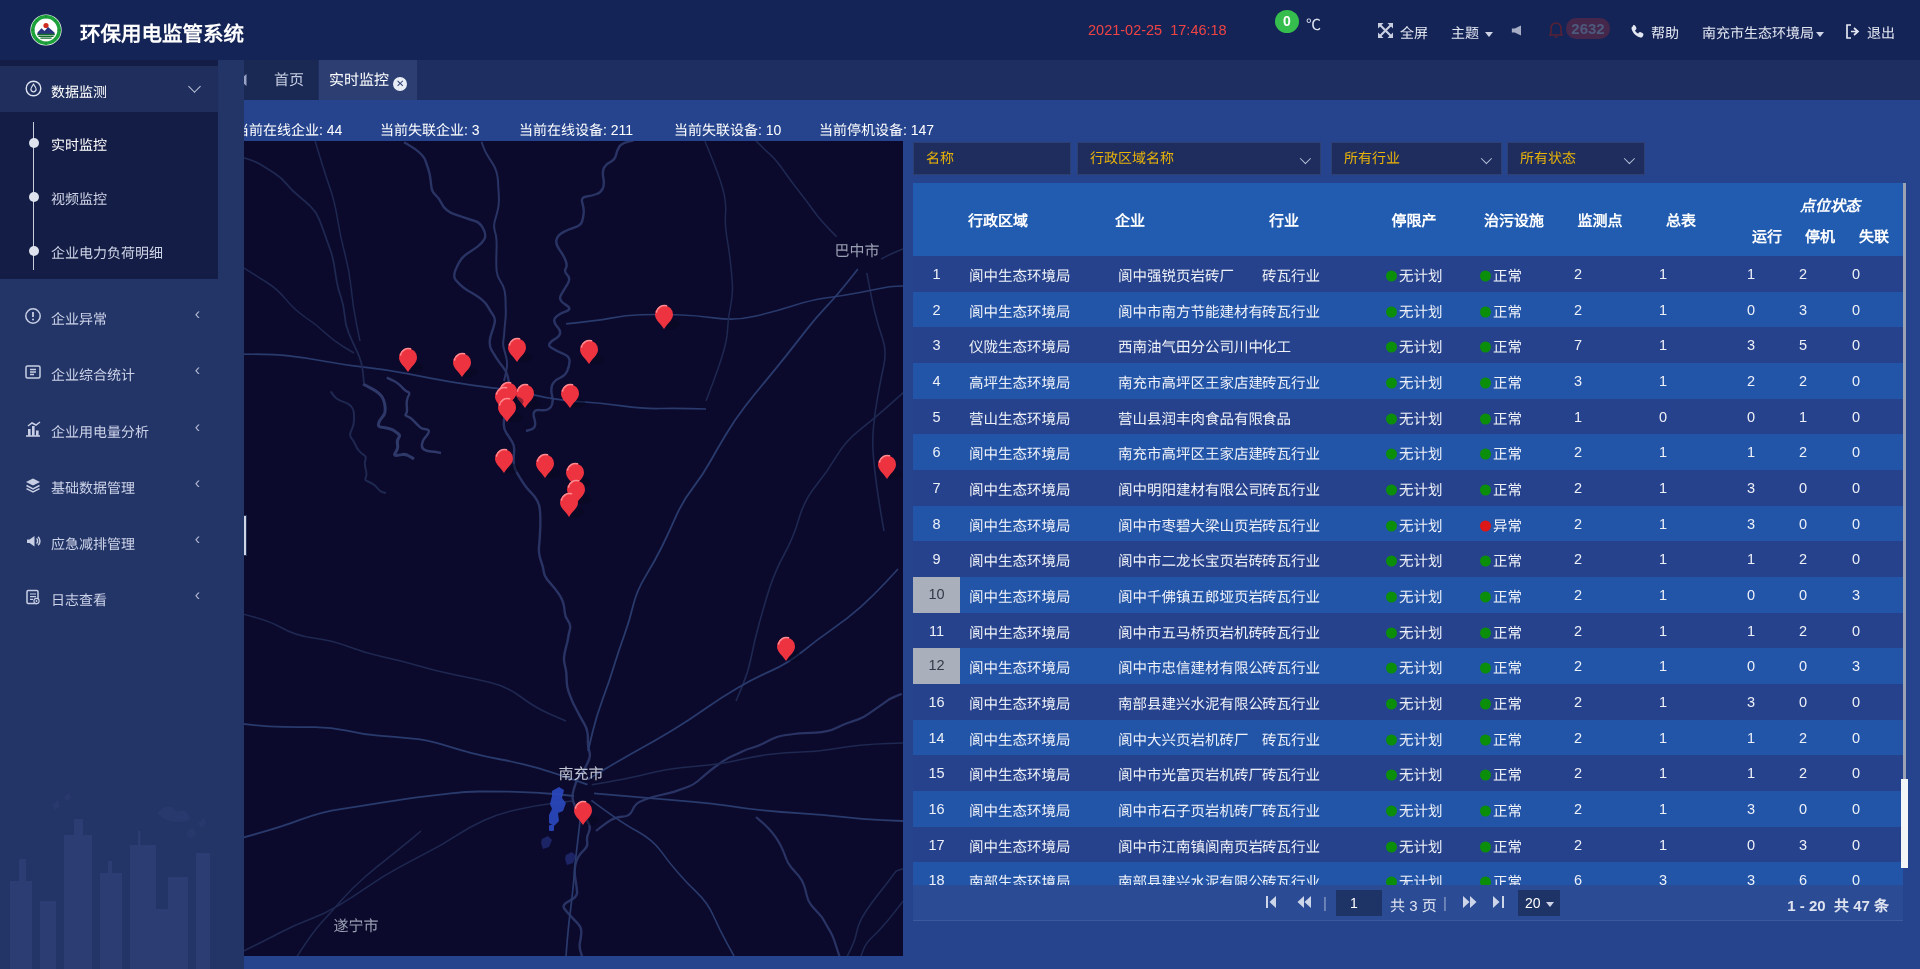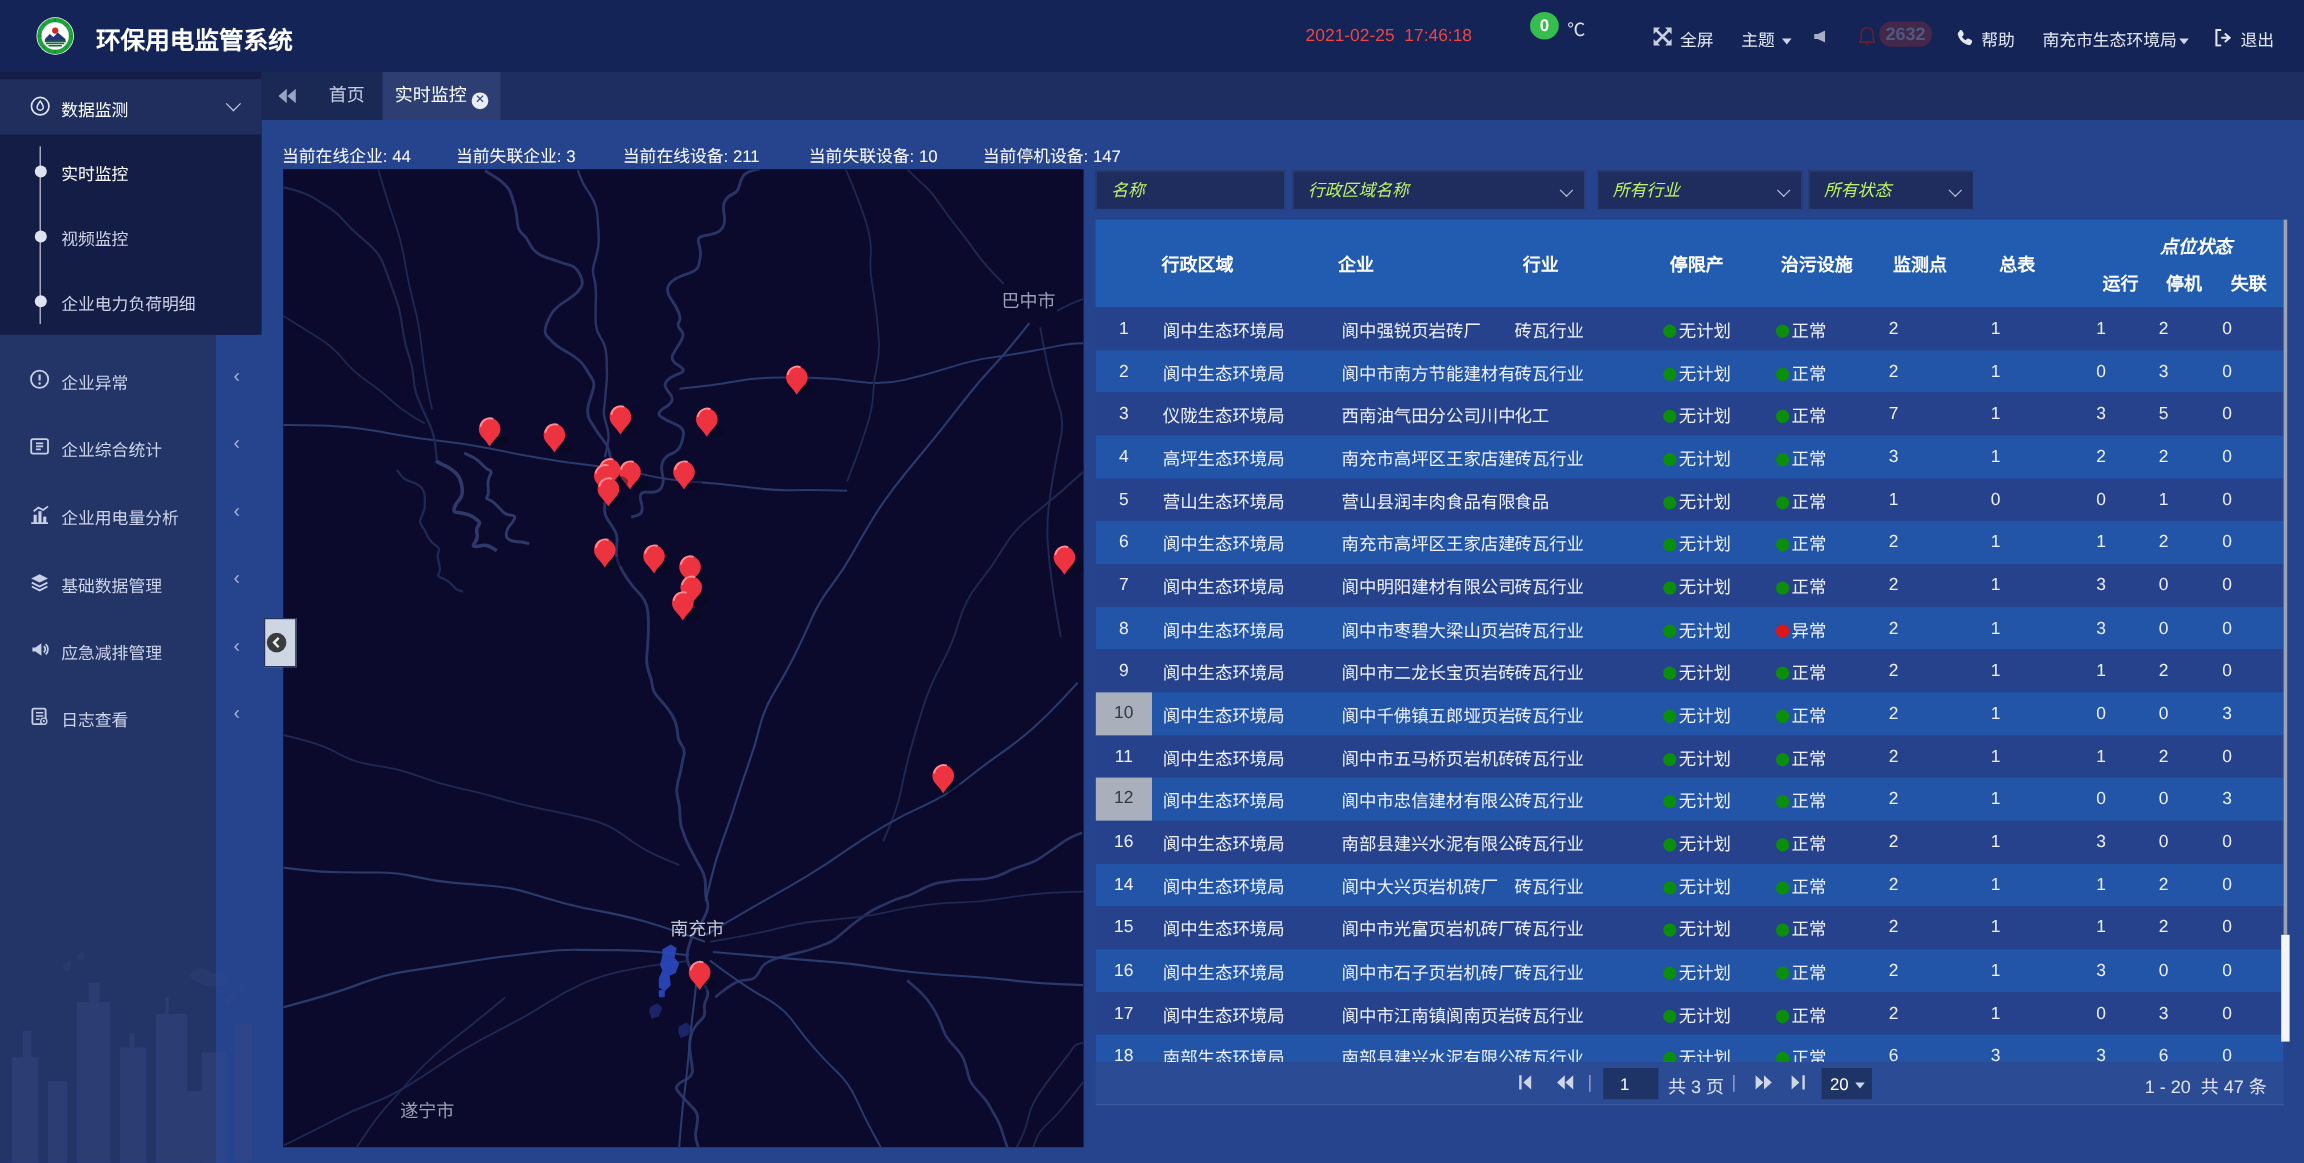--- a/index.html
+++ b/index.html
@@ -11,21 +11,21 @@
 #logo { position:absolute; left:30px; top:14px; }
 #title { position:absolute; left:80px; top:17px; font-size:20.5px; font-weight:bold; color:#fff; }
 #dt { position:absolute; left:1088px; top:22px; font-size:14.5px; color:#ef4444; }
 #temp0 { position:absolute; left:1275px; top:10px; width:24px; height:23px; border-radius:50%; background:#35bd4e; color:#fff; font-size:14px; font-weight:bold; text-align:center; line-height:23px; }
 #degc { position:absolute; left:1306px; top:13px; color:#dfe4f0; font-size:15px; }
 .hitem { position:absolute; top:22px; color:#e3e7f2; font-size:14px; }
 .hic { position:absolute; top:22px; }
 #badge { position:absolute; left:1566px; top:18px; width:44px; height:21px; background:#44274a; border-radius:10px; color:#4d5a7e; font-size:15px; font-weight:bold; text-align:center; line-height:21px; }
 .caret { display:inline-block; width:0; height:0; border-left:4px solid transparent; border-right:4px solid transparent; border-top:5px solid #cfd5e6; margin-left:6px; vertical-align:middle; }
 
-#side { position:absolute; left:0; top:60px; width:180px; height:909px; background:#233467; z-index:20; }
+#side { position:absolute; left:0; top:60px; width:244px; height:909px; background:#233467; z-index:20; }
 #sdark { position:absolute; left:0; top:0; width:218px; height:219px; background:#141d45; }
 #sitem1 { position:absolute; left:0; top:6px; width:218px; height:46px; background:#1f2e5c; }
 #vline { position:absolute; left:33px; top:62px; width:1px; height:148px; background:#e8ebf4; opacity:0.85; }
 .subitem { position:absolute; left:0; width:218px; height:30px; color:#cdd3e6; font-size:14px; }
 .subitem .sdot { position:absolute; left:29px; top:10px; width:10px; height:10px; border-radius:50%; background:#dfe3ee; }
 .subitem .stxt { position:absolute; left:51px; top:6px; }
 .mitem { position:absolute; left:0; width:218px; height:48px; color:#ccd3e8; font-size:14px; }
 .micon { position:absolute; left:24px; top:15px; }
 .mtext { position:absolute; left:51px; top:16px; }
 .marr { position:absolute; right:18px; top:13px; font-size:16px; color:#aeb6cf; }
@@ -37,21 +37,21 @@
 #tab1 { left:42px; width:58px; color:#c6cde2; background:#1a2954; }
 #tab2 { left:101px; width:98px; color:#fff; background:#2c3e72; }
 #tabR { position:absolute; right:0; top:0; width:210px; height:40px; color:#c6cde2; }
 
 .stat { position:absolute; top:119px; font-size:14px; color:#fff; z-index:5; }
 
 #map { position:absolute; left:236px; top:141px; width:667px; height:815px; background:#0c0a2c; overflow:hidden; }
 #collapse { position:absolute; left:220px; top:515px; width:27px; height:41px; background:#cdd6e2; border:1px solid #273358; z-index:8; }
 #collapse svg { margin:11px 0 0 1px; }
 
-.filter { position:absolute; top:142px; height:33px; background:#1e2d5e; border:1px solid #2e3f72; color:#bef264; font-size:14px; line-height:31px; padding-left:12px;font-style:italic; }
+.filter { position:absolute; top:142px; height:33px; background:#1e2d5e; border:1px solid #2e3f72; color:#eab308; font-size:14px; line-height:31px; padding-left:12px; }
 .filter .chev { position:absolute; right:12px; top:13px; width:8px; height:8px; border-right:1.6px solid #b9c2da; border-bottom:1.6px solid #b9c2da; transform:rotate(45deg) translateY(-2px); }
 
 #panel { position:absolute; left:913px; top:183px; width:990px; height:739px; }
 .thead { position:absolute; left:0; top:0; width:990px; height:73px; background:#215cb0; color:#fff; font-size:15px; font-weight:bold; }
 .h { position:absolute; text-align:center; }
 .hc { top:26px; }
 .grp { top:11px; font-style:italic; }
 .sub { top:42px; }
 .row { position:absolute; left:0; width:990px; color:#eef1f8; font-size:14.5px; }
 .rA { background:#27428c; }
@@ -71,21 +71,21 @@
 #rowclip { position:absolute; left:913px; top:256px; width:990px; height:629px; overflow:hidden; }
 #rowclip .row { position:absolute; }
 
 #sbtrack { position:absolute; left:1903px; top:183px; width:3px; height:596px; background:#9aa2b4; }
 #sbthumb { position:absolute; left:1901px; top:779px; width:7px; height:89px; background:#f4f5f7; }
 
 #pager { position:absolute; left:913px; top:885px; width:990px; height:36px; background:#2b4b94; border-bottom:1px solid #3a5a9e; color:#dfe3f0; font-size:15px; }
 .pgi { position:absolute; top:9px; }
 #pginput { position:absolute; left:423px; top:5px; width:46px; height:26px; background:#1e3366; color:#fff; font-size:14px; line-height:26px; padding-left:14px; }
 #pgsel { position:absolute; left:605px; top:5px; width:42px; height:26px; background:#1e3366; color:#fff; font-size:14px; line-height:26px; padding-left:7px; }
-#pgright { position:absolute; right:14px; top:9px; font-size:15px; color:#dfe3f0; }
+#pgright { position:absolute; right:14px; top:9px; font-size:15px; color:#dfe3f0;font-weight:bold; }
 </style></head>
 <body>
 
 <div class="abs" style="left:218px;top:100px;width:1702px;height:869px;background:#26448e"></div>
 
 <span class="stat" style="left:235px">当前在线企业: 44</span>
 <span class="stat" style="left:380px">当前失联企业: 3</span>
 <span class="stat" style="left:519px">当前在线设备: 211</span>
 <span class="stat" style="left:674px">当前失联设备: 10</span>
 <span class="stat" style="left:819px">当前停机设备: 147</span>

